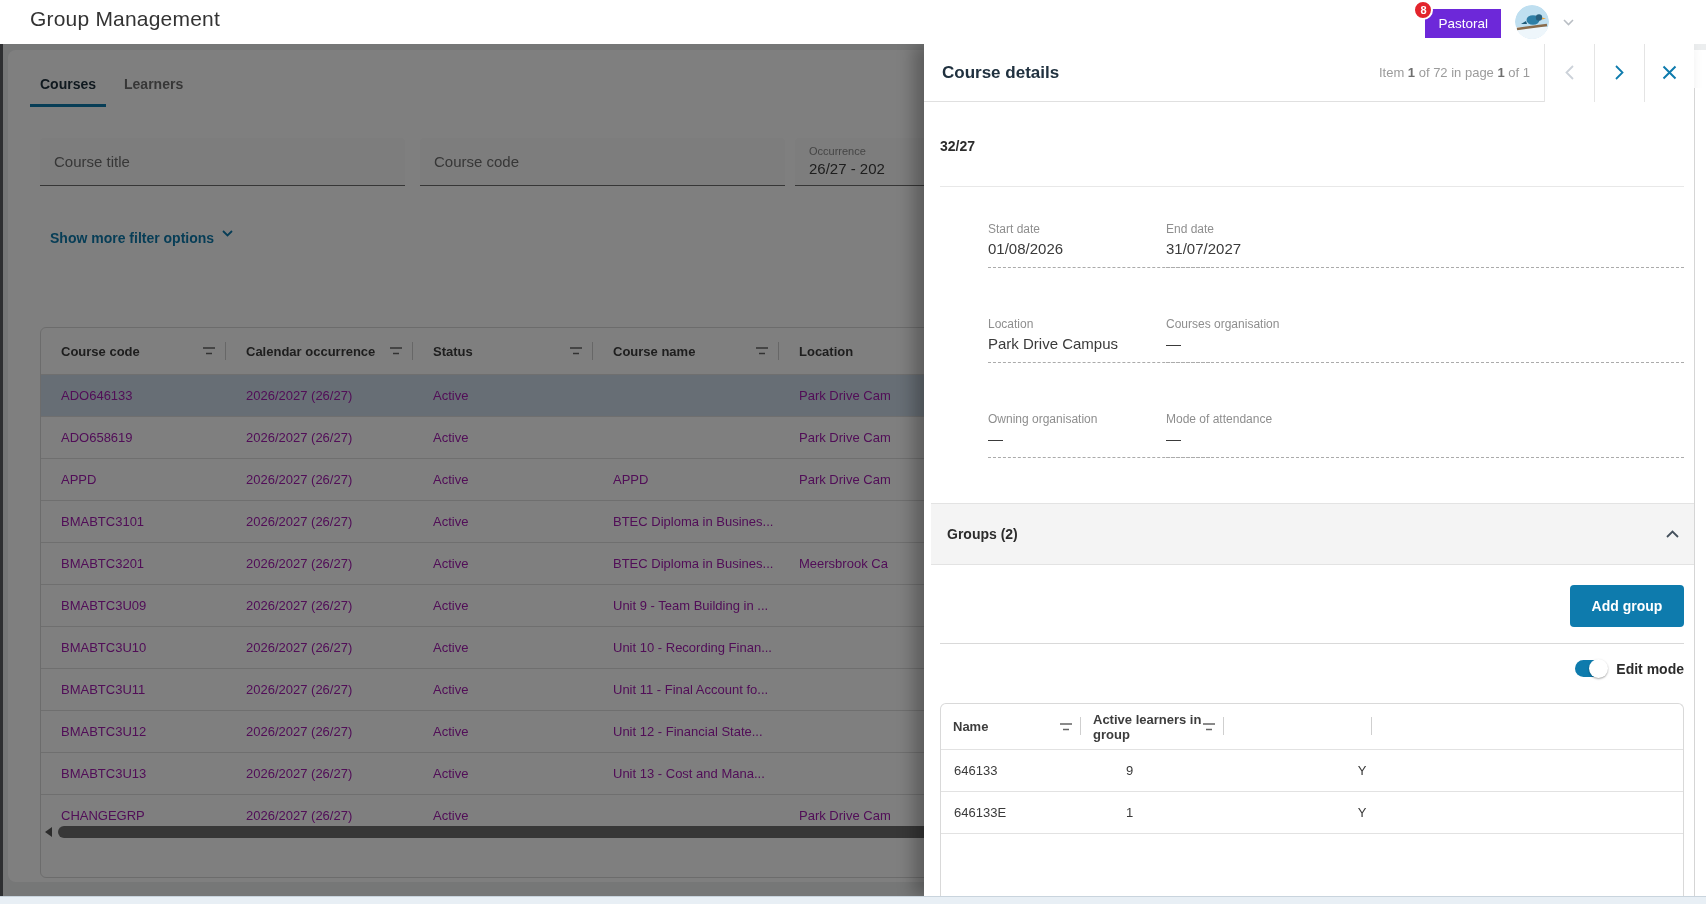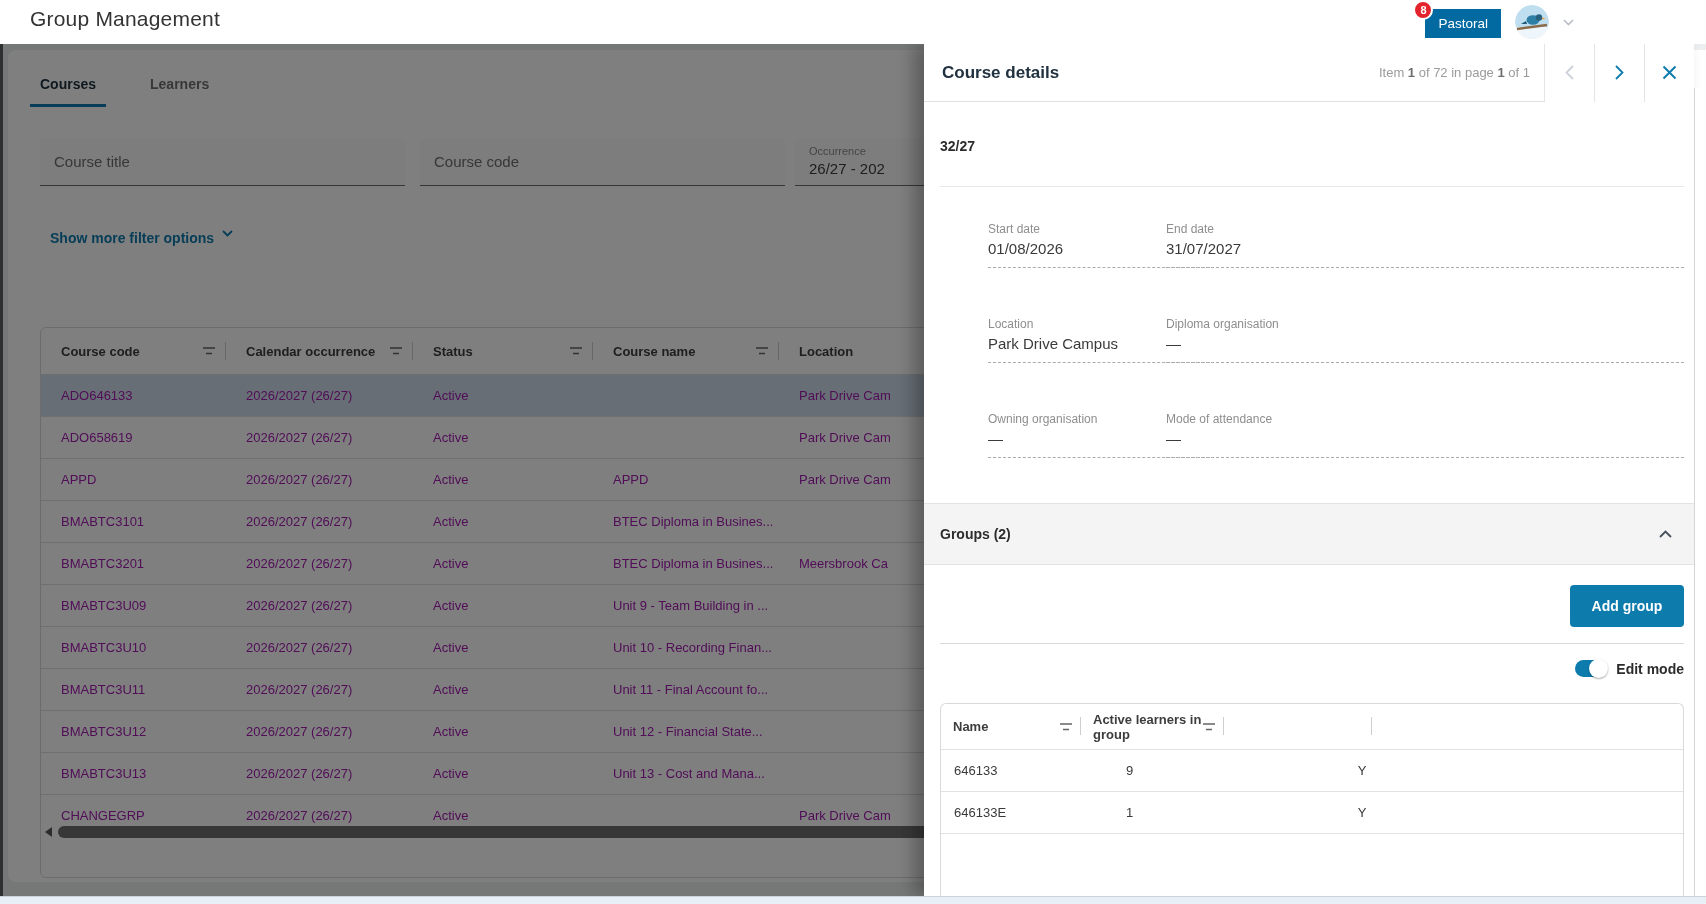--- a/index.html
+++ b/index.html
@@ -4,31 +4,31 @@
 <style>
   * { margin:0; padding:0; box-sizing:border-box; }
   html,body { width:1706px; height:904px; overflow:hidden; }
   body { font-family:"Liberation Sans","DejaVu Sans",sans-serif; background:#eef0f1; position:relative; }
 
   
   .topbar { position:absolute; left:0; top:0; width:1706px; height:44px; background:#ffffff; z-index:15; }
   .page-title { position:absolute; left:30px; top:7px; font-size:21px; font-weight:400; color:#333; letter-spacing:.2px; }
   .top-right { position:absolute; right:132px; top:0; height:44px; display:flex; align-items:center; gap:14px; }
   .pastoral-wrap { position:relative; margin-top:2px; }
-  .pastoral-btn { background:#0369a1; color:#fff; border:none; font-family:inherit; font-size:13.5px; padding:7px 13px; cursor:pointer; }
+  .pastoral-btn { background:#6d28d9; color:#fff; border:none; font-family:inherit; font-size:13.5px; padding:7px 13px; cursor:pointer; }
   .notif-badge { position:absolute; left:-12px; top:-9px; min-width:20px; height:20px; border-radius:10px; background:#e3242c; color:#fff; font-size:11px; font-weight:700; display:flex; align-items:center; justify-content:center; border:2px solid #fff; }
   .avatar { width:34px; height:34px; border-radius:50%; overflow:hidden; display:block; }
   .caret { color:#b9bec4; }
 
   
   .content { position:absolute; left:0; top:44px; width:1706px; height:852px; background:#eceeef; z-index:1; }
   .left-edge { position:absolute; left:0; top:0; width:3px; height:852px; background:#5c5f63; }
   .main-card { position:absolute; left:8px; top:6px; width:1698px; height:832px; background:#fff; border-radius:8px 0 0 8px; }
 
-  .tabs { position:absolute; left:22px; top:22px; display:flex; gap:34px; }
+  .tabs { position:absolute; left:22px; top:22px; display:flex; gap:8px; }
   .tab { font-size:14px; font-weight:700; padding:4px 10px 12px; cursor:pointer; color:#6f6f6f; }
   .tab.active { color:#20323f; border-bottom:3px solid #0e7bad; }
 
   .filter-box { position:absolute; top:88px; height:48px; background:#fafafa; border-bottom:1px solid #6d6d6d; border-radius:4px 4px 0 0; }
   .filter-input { width:100%; height:100%; border:none; outline:none; background:transparent; padding:0 14px; font-family:inherit; font-size:15px; color:#3d3d3d; }
   .filter-input::placeholder { color:#6e6e6e; opacity:1; }
   .occ-label { position:absolute; left:14px; top:7px; font-size:11px; color:#8b8b8b; }
   .occ-value { position:absolute; left:14px; bottom:8px; font-size:15px; color:#3d3d3d; white-space:nowrap; }
 
   .show-more { position:absolute; left:42px; top:180px; display:flex; gap:8px; font-size:14px; font-weight:600; color:#0e7bad; cursor:pointer; }
@@ -63,21 +63,21 @@
   .occ-title { position:absolute; left:16px; top:94px; font-size:14px; font-weight:700; color:#2c2c2c; }
   .hr1 { position:absolute; left:16px; right:10px; top:142px; border-top:1px solid #e8e8e8; }
 
   .field { position:absolute; }
   .field .flabel { display:block; font-size:12px; color:#8e8e8e; }
   .field .fval { display:block; margin-top:4px; font-size:15px; color:#3a3a3a; padding-bottom:10px; border-bottom:1px dashed #ababab; }
   .f-c1 { left:32px; width:222px;margin-left:32px; }
   .f-c2 { left:242px; width:518px; }
   .f-r1 { top:178px; } .f-r2 { top:273px; } .f-r3 { top:368px; }
 
-  .groups-band { position:absolute; left:0; top:459px; width:100%; height:62px; background:#f4f4f4; border-top:1px solid #e3e3e3; border-bottom:1px solid #e3e3e3; display:flex; align-items:center; padding:0 22px 0 16px; }
+  .groups-band { position:absolute; left:7px; top:459px; width:100%; height:62px; background:#f4f4f4; border-top:1px solid #e3e3e3; border-bottom:1px solid #e3e3e3; display:flex; align-items:center; padding:0 22px 0 16px; }
   .groups-title { font-size:14px; font-weight:700; color:#2c2c2c; }
   .band-sp { flex:1; }
 
   .add-group-btn { position:absolute; top:541px; right:10px; width:114px; height:42px; background:#0e7bad; color:#fff; border:none; border-radius:4px; font-family:inherit; font-size:14px; font-weight:600; cursor:pointer; }
   .hr2 { position:absolute; left:16px; right:10px; top:599px; border-top:1px solid #d9d9d9; }
 
   .toggle-row { position:absolute; top:616px; right:10px; display:flex; align-items:center; gap:9px; }
   .toggle { position:relative; width:32px; height:17px; border-radius:9px; background:#0e7bad; cursor:pointer; }
   .toggle .knob { position:absolute; right:-1px; top:-1px; width:19px; height:19px; border-radius:50%; background:#fff; box-shadow:0 1px 2px rgba(0,0,0,.35); }
   .toggle-label { font-size:14px; font-weight:600; color:#2c2c2c; }
@@ -305,21 +305,21 @@
     </div>
     <div class="field f-c2 f-r1">
       <span class="flabel">End date</span>
       <span class="fval">31/07/2027</span>
     </div>
     <div class="field f-c1 f-r2">
       <span class="flabel">Location</span>
       <span class="fval">Park Drive Campus</span>
     </div>
     <div class="field f-c2 f-r2">
-      <span class="flabel">Diploma organisation</span>
+      <span class="flabel">Courses organisation</span>
       <span class="fval">—</span>
     </div>
     <div class="field f-c1 f-r3">
       <span class="flabel">Owning organisation</span>
       <span class="fval">—</span>
     </div>
     <div class="field f-c2 f-r3">
       <span class="flabel">Mode of attendance</span>
       <span class="fval">—</span>
     </div>

